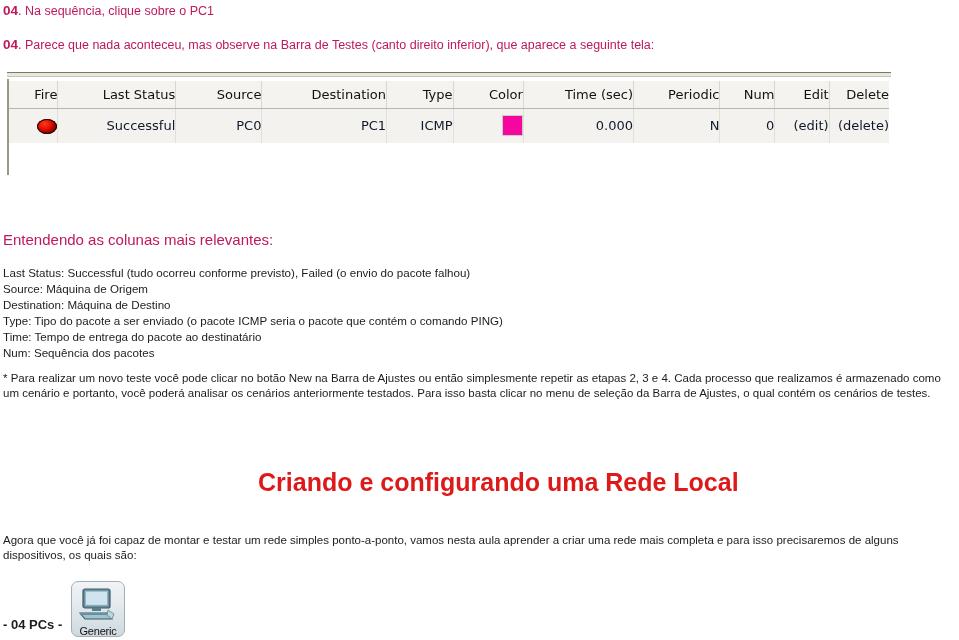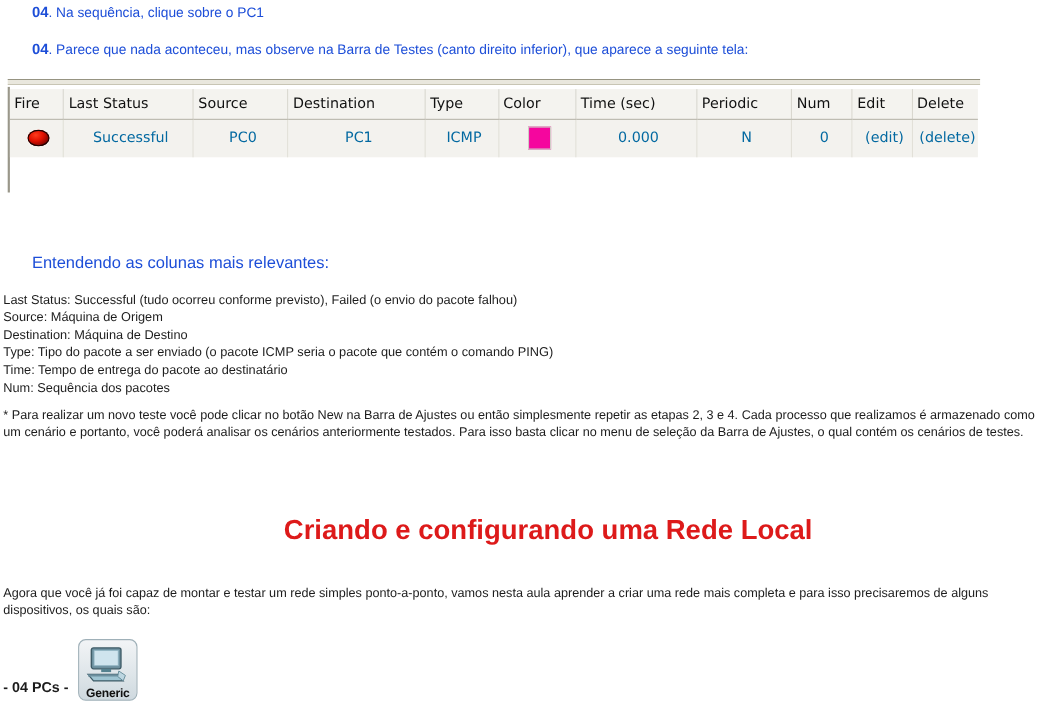--- a/index.html
+++ b/index.html
@@ -19,23 +19,22 @@
     position: absolute;
     inset: 0;
     padding: 0;
   }
 
   
   .step {
     position: absolute;
     font-size: 12.5px;
     line-height: 1.25;
-    color: #1d4ed8;
-    white-space: nowrap;
-    margin-left: 26px;
+    color: #be185d;
+    white-space: nowrap;
   }
   .step .num {
     font-weight: bold;
     font-size: 13.5px;
   }
   .para {
     position: absolute;
     font-size: 11.5px;
     line-height: 1.32;
     color: #1c1c1c;
@@ -86,32 +85,32 @@
     width: 880px;
   }
   table.pt {
     border-collapse: collapse;
     table-layout: fixed;
     font-family: "DejaVu Sans", sans-serif;
     font-size: 13px;
   }
   table.pt th {
     font-weight: normal;
-    text-align: left;
+    text-align: right;
     color: #111111;
     background: #f4f3ef;
     padding: 2px 0 3px 4px;
     height: 22px;
     border-right: 1px solid #d9d7cf;
     border-bottom: 1px solid #b9b6ab;
     white-space: nowrap;
   }
   table.pt td {
-    text-align: center;
-    color: #0369a1;
+    text-align: right;
+    color: #0f172a;
     background: #f3f2ee;
     padding: 3px 0 4px 4px;
     height: 27px;
     border-right: 1px solid #e2e0d8;
     white-space: nowrap;
     vertical-align: middle;
   }
   table.pt th:last-child, table.pt td:last-child { border-right: none; }
 
   .fire-dot {
@@ -143,21 +142,20 @@
     white-space: nowrap;
   }
 
   
   .dev-wrap {
     position: absolute;
     left: 71px;
     top: 581px;
     width: 56px;
     height: 58px;
-    font-weight: bold;
   }
   .dev-tile {
     position: absolute;
     left: 0; top: 0;
     width: 54px;
     height: 56px;
     background: linear-gradient(to bottom, #f2f4f6 0%, #dfe6ea 55%, #cfd9df 100%);
     border: 1px solid #9fb0b8;
     border-radius: 7px;
     box-sizing: border-box;

